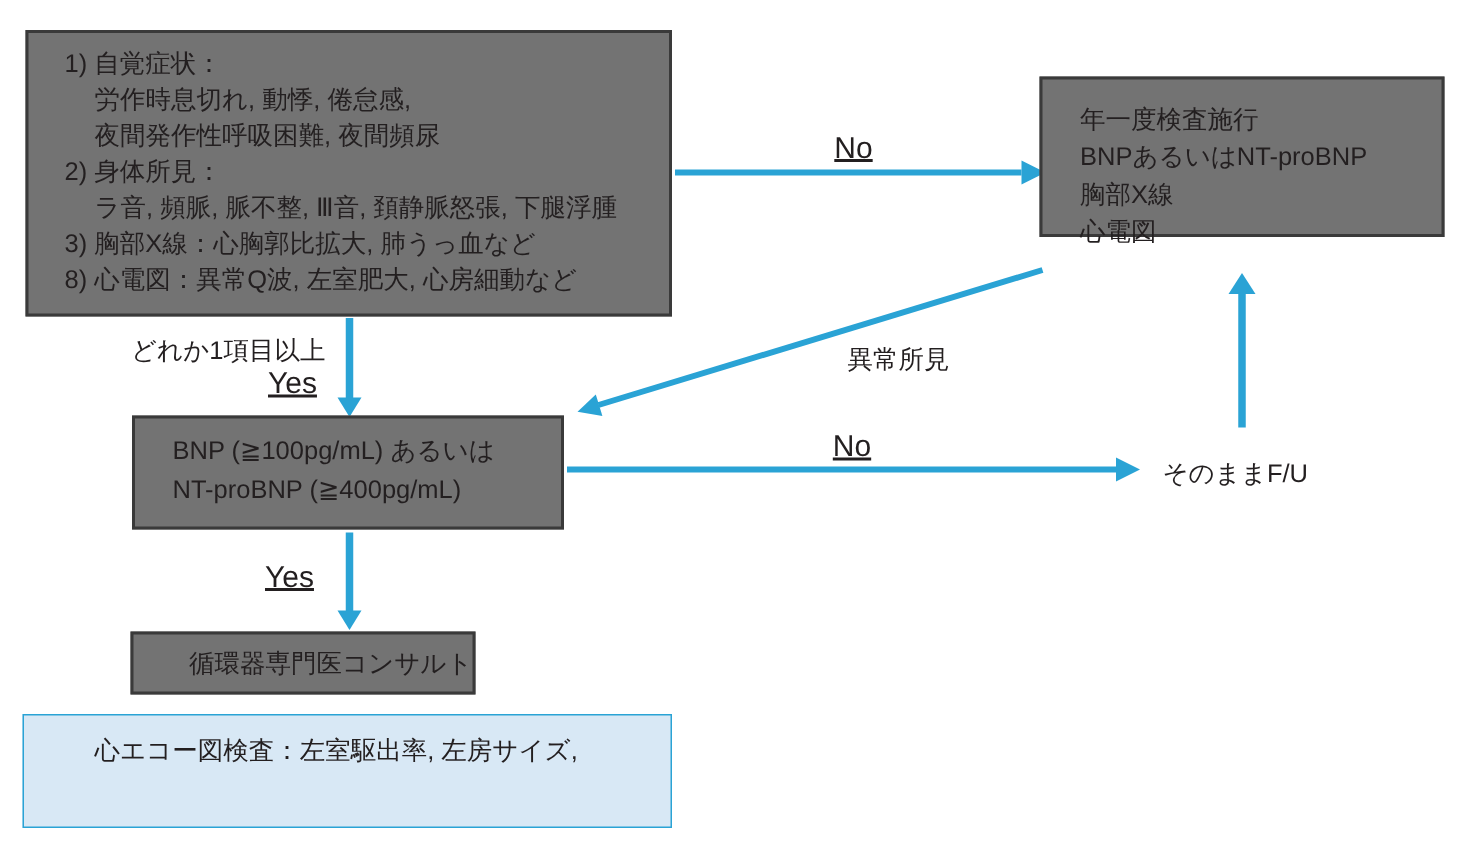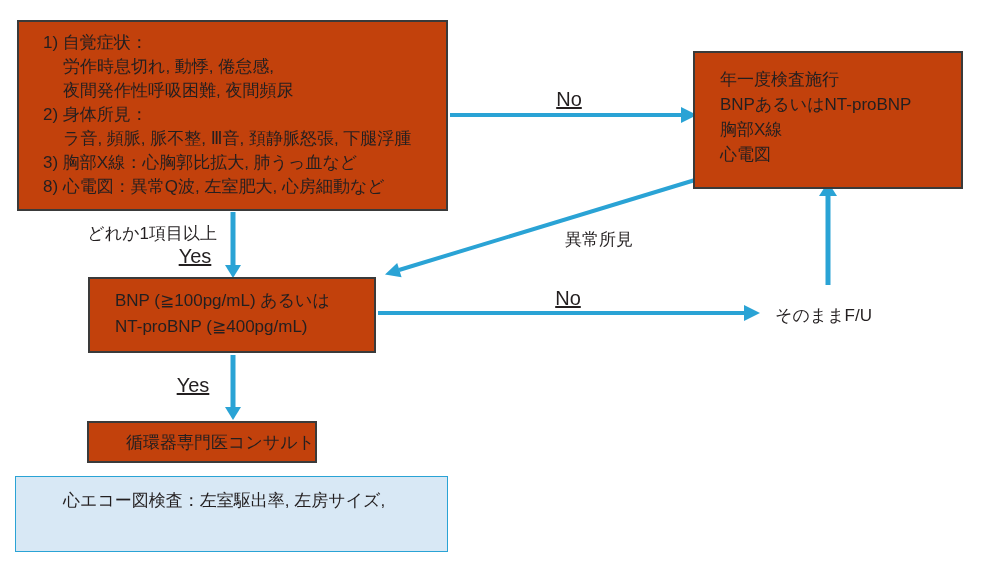--- a/index.html
+++ b/index.html
@@ -16,36 +16,36 @@
     color:var(--text);
   }
   .canvas{
     position:relative;
     width:982px;height:572px;
     background:var(--background);
     overflow:hidden;
   }
   .box{
     position:absolute;
-    background:#c2410c;
+    background:#737373;
     border:2px solid var(--box-border);
     font-size:17px;
     color:var(--text);
   }
   .box .line{white-space:nowrap;}
   
   .box-symptoms{
     left:17px;top:20px;width:431px;height:191px;
     padding:9px 0 0 24px;
     line-height:24px;
   }
   .box-symptoms .indent{padding-left:20px;}
   
   .box-annual{
-    left:693px;top:51px;width:270px;height:138px;
+    left:693px;top:51px;width:270px;height:107px;
     padding:14px 0 0 25px;
     line-height:25px;
   }
   
   .box-bnp{
     left:88px;top:277px;width:288px;height:76px;
     padding:9px 0 0 25px;
     line-height:26px;
   }
   

